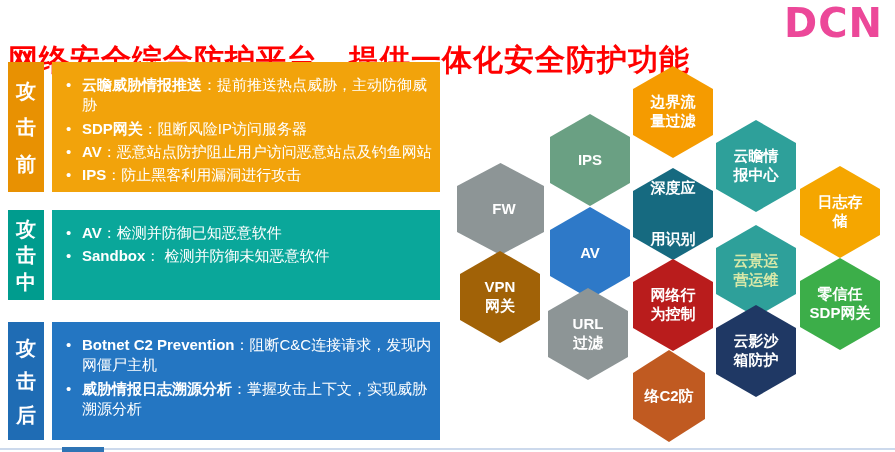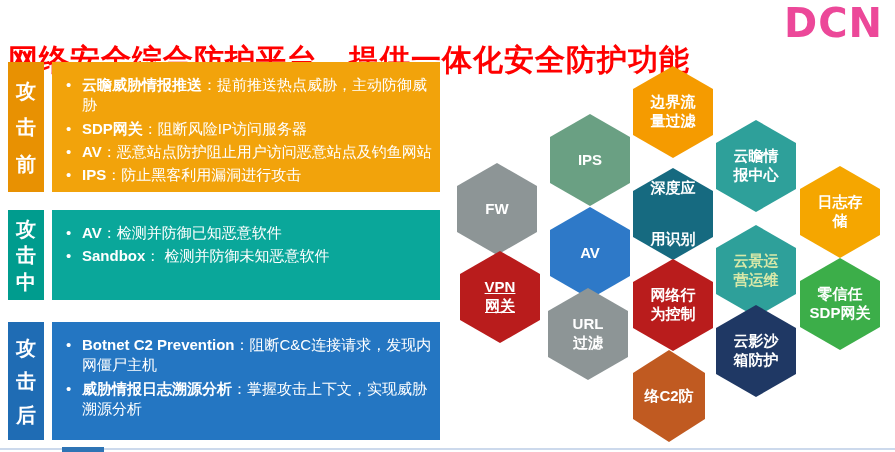--- a/index.html
+++ b/index.html
@@ -88,21 +88,21 @@
         </div>
         <div class="phase-box" style="background: rgb(36, 118, 194);">
           <ul>
             <li><b>Botnet C2 Prevention</b>：阻断C&amp;C连接请求，发现内网僵尸主机</li>
             <li><b>威胁情报日志溯源分析</b>：掌握攻击上下文，实现威胁溯源分析</li>
           </ul>
         </div>
       </div>
     </div>
   <div id="hexgrid">
-      <div class="hex" style="left: 457px; top: 163px; width: 80px; height: 92px; background: rgb(141, 149, 150);">
+      <div class="hex" style="left: 457px; top: 163px; width: 80px; height: 92px; background: rgb(141, 149, 150); padding-left: 7px;">
         <div>FW</div>
       </div>
       <div class="hex" style="left: 550px; top: 114px; width: 80px; height: 92px; background: rgb(106, 160, 131);">
         <div>IPS</div>
       </div>
       <div class="hex" style="left: 633px; top: 66px; width: 80px; height: 92px; background: rgb(245, 155, 0);">
         <div>边界流</div>
         <div>量过滤</div>
       </div>
       <div class="hex" style="left: 716px; top: 120px; width: 80px; height: 92px; background: rgb(46, 160, 154);">
@@ -121,21 +121,21 @@
         <div>AV</div>
       </div>
       <div class="hex" style="left: 716px; top: 225px; width: 80px; height: 92px; background: rgb(46, 160, 154); color: rgb(216, 232, 168);">
         <div>云景运</div>
         <div>营运维</div>
       </div>
       <div class="hex" style="left: 800px; top: 258px; width: 80px; height: 92px; background: rgb(60, 174, 73);">
         <div>零信任</div>
         <div>SDP网关</div>
       </div>
-      <div class="hex" style="left: 460px; top: 251px; width: 80px; height: 92px; background: #b91c1c; text-decoration: underline;">
+      <div class="hex" style="left: 460px; top: 251px; width: 80px; height: 92px; background: #a16207;">
         <div>VPN</div>
         <div>网关</div>
       </div>
       <div class="hex" style="left: 548px; top: 288px; width: 80px; height: 92px; background: rgb(141, 149, 150);">
         <div>URL</div>
         <div>过滤</div>
       </div>
       <div class="hex" style="left: 633px; top: 259px; width: 80px; height: 92px; background: #b91c1c; text-align: center;">
         <div>网络行</div>
         <div>为控制</div>

